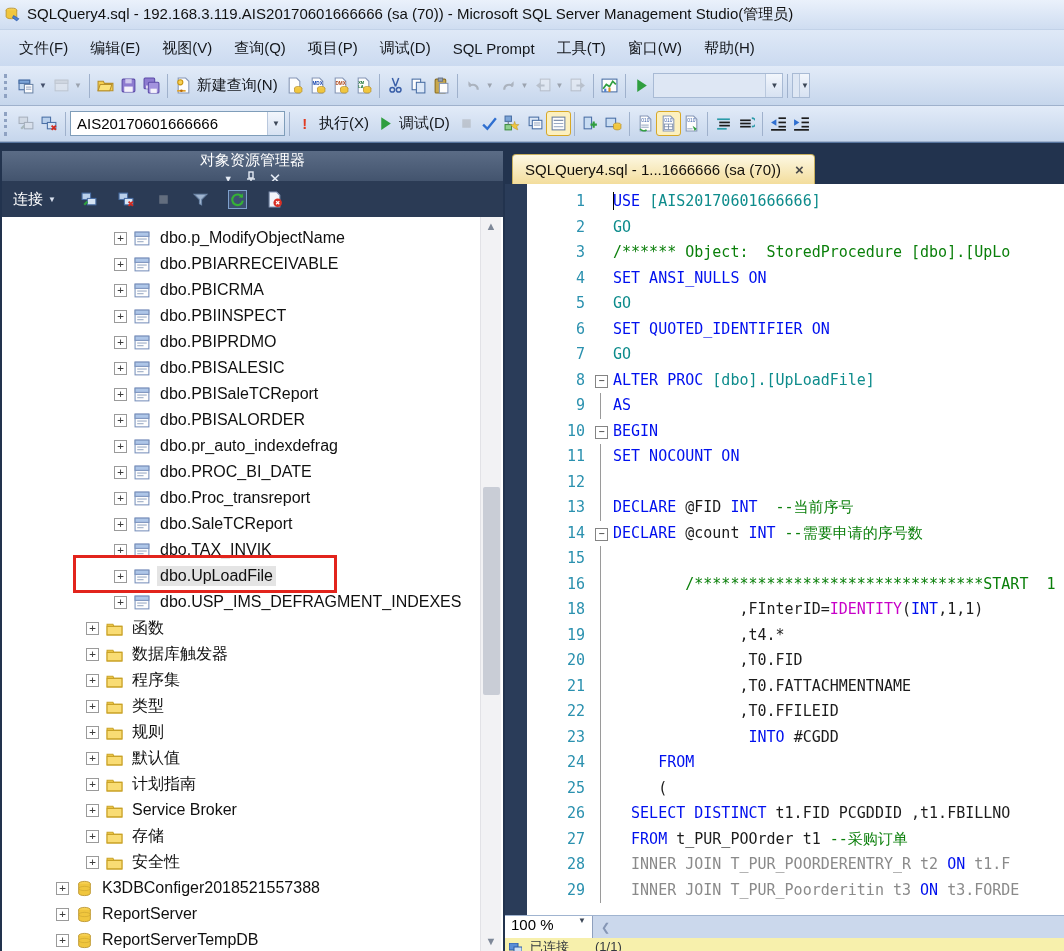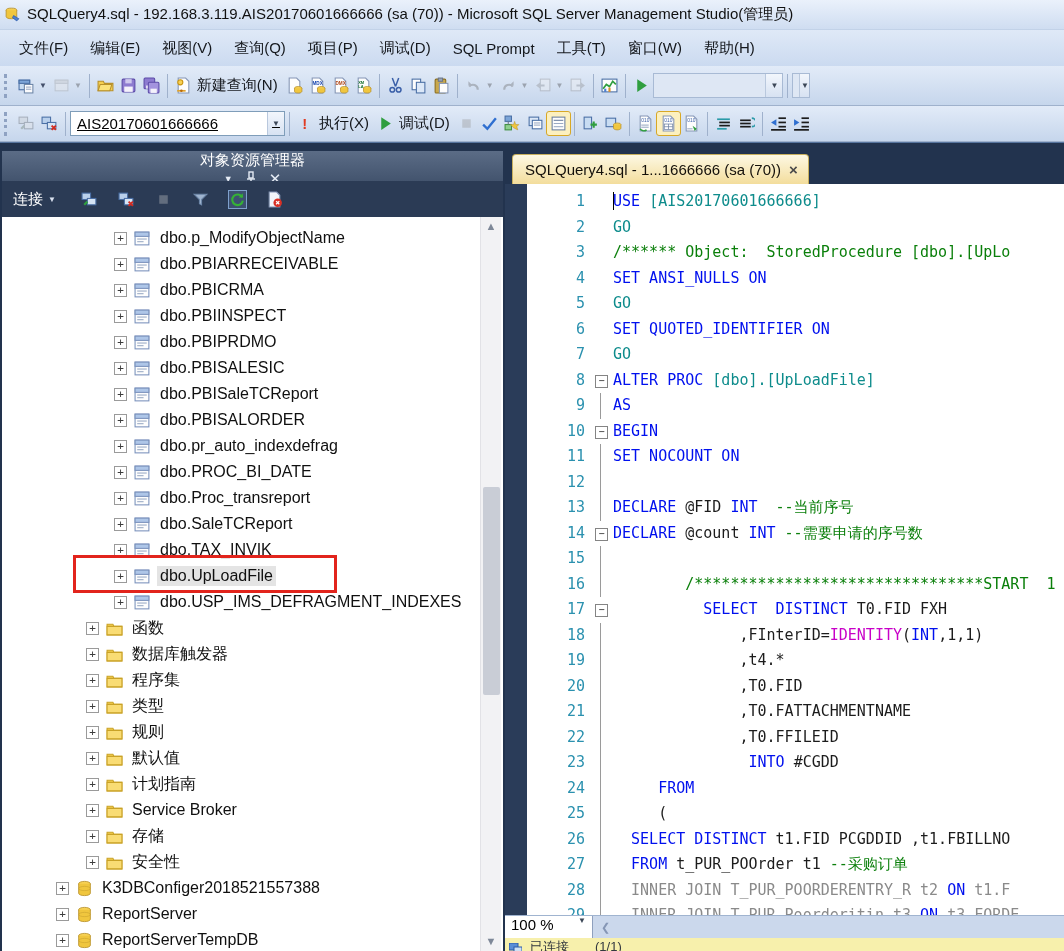--- a/index.html
+++ b/index.html
@@ -51,21 +51,21 @@
   .vscroll .arr { position:absolute; left:0; width:100%; height:19px; color:#7E8898; font-size:11px; text-align:center; line-height:19px;}
   .vscroll .up { top:0; } .vscroll .dn { bottom:0; }
   .vscroll .thumb { position:absolute; left:2px; width:17px; top:270px; height:208px; background:#C9CDD6; border-radius:2px; }
 
   
   .red-box { position:absolute; left:73px; top:555px; width:264px; height:38px; border:3px solid #E2241C; z-index:60; }
 
   
   .right { flex:1; height:100%; display:flex; flex-direction:column; overflow:hidden; background:#22334E;}
   .tabstrip { height:41px; display:flex; align-items:flex-end; padding-left:7px; background:#22334E; }
-  .tab { height:30px; display:flex; align-items:center; gap:8px; padding:0 10px 0 12px; background:linear-gradient(#FDF8E3,#F3DD9C); border:1px solid #C8B05E; border-bottom:none; border-radius:4px 4px 0 0; color:#14100A; white-space:nowrap; }
+  .tab { height:30px; display:flex; align-items:center; gap:14px; padding:0 10px 0 12px; background:linear-gradient(#FDF8E3,#F3DD9C); border:1px solid #C8B05E; border-bottom:none; border-radius:4px 4px 0 0; color:#14100A; white-space:nowrap; }
   .tab .tclose { color:#4A4A4A; font-size:15px; font-weight:bold; cursor:default; }
   .editor { position:relative; flex:1; background:#FFFFFF; overflow:hidden; padding:5px 0 0 0; }
   .bmargin { position:absolute; left:0; top:0; bottom:0; width:22px; background:#2A3C59; }
   .cl { display:flex; height:25.5px; line-height:25.5px; font-family:"DejaVu Sans Mono","Liberation Mono",monospace; font-size:15px; white-space:pre; }
   .cl .ln { width:68px; flex:none; text-align:right; padding-right:10px; color:#2B91AF; }
   .cl .fold { width:18px; flex:none; position:relative; }
   .fold.line::before { content:""; position:absolute; left:5px; top:0; bottom:0; width:1px; background:#9A9A9A; }
   .fold.box::before { content:"\2212"; position:absolute; left:0; top:7px; width:11px; height:11px; border:1px solid #848484; background:#fff; font-size:10px; line-height:9px; text-align:center; color:#333; }
   .cl .ct { flex:1; overflow:hidden; }
   .kw { color:#0010EE; } .id { color:#0E8C8C; } .cm { color:#0A7F0A; }
@@ -318,21 +318,21 @@
       <div class="tbtn">
         <span class="icon16">
           <svg width="17" height="17" viewBox="0 0 16 16">
             <rect x="1" y="2" width="8" height="6" fill="#B9D0EC" stroke="#4A6FA5"></rect>
             <rect x="6" y="7" width="8" height="6" fill="#D6E4F4" stroke="#4A6FA5"></rect>
             <path d="M10 10l4 4M14 10l-4 4" stroke="#D22B1F" stroke-width="1.8"></path>
           </svg>
         </span>
       </div>
       <div class="sep"></div>
-      <div class="combo" style="width: 215px; text-decoration: underline;">
+      <div class="combo" style="width: 215px;">
         <span class="cv">AIS20170601666666</span>
         <span class="cdd">▼</span>
       </div>
       <div class="sep"></div>
       <div class="tbtn">
         <span class="icon16">
           <svg width="17" height="17" viewBox="0 0 16 16">
             <text x="5" y="13" font-size="14" font-weight="bold" fill="#E03C23">!</text>
           </svg>
         </span>
@@ -888,21 +888,20 @@
             <div class="cl"><span class="ln">7</span><span class="fold "></span><span class="ct"><span class="id">GO</span></span></div>
             <div class="cl"><span class="ln">8</span><span class="fold box"></span><span class="ct"><span class="kw">ALTER PROC </span><span class="id">[dbo].[UpLoadFile]</span></span></div>
             <div class="cl"><span class="ln">9</span><span class="fold line"></span><span class="ct"><span class="kw">AS</span></span></div>
             <div class="cl"><span class="ln">10</span><span class="fold box"></span><span class="ct"><span class="kw">BEGIN</span></span></div>
             <div class="cl"><span class="ln">11</span><span class="fold line"></span><span class="ct"><span class="kw">SET NOCOUNT ON</span></span></div>
             <div class="cl"><span class="ln">12</span><span class="fold line"></span><span class="ct"></span></div>
             <div class="cl"><span class="ln">13</span><span class="fold line"></span><span class="ct"><span class="kw">DECLARE </span><span class="tx">@FID </span><span class="kw">INT</span><span class="tx">  </span><span class="cm">--当前序号</span></span></div>
             <div class="cl"><span class="ln">14</span><span class="fold box"></span><span class="ct"><span class="kw">DECLARE </span><span class="tx">@count </span><span class="kw">INT </span><span class="cm">--需要申请的序号数</span></span></div>
             <div class="cl"><span class="ln">15</span><span class="fold line"></span><span class="ct"></span></div>
             <div class="cl"><span class="ln">16</span><span class="fold line"></span><span class="ct"><span class="cm">        /********************************START  1</span></span></div>
-            <div class="cl"><span class="ln">17</span><span class="fold box"></span><span class="ct"><span class="kw">          SELECT  DISTINCT </span><span class="tx">T0.FID FXH</span></span></div>
             <div class="cl"><span class="ln">18</span><span class="fold line"></span><span class="ct"><span class="tx">              ,FInterID=</span><span class="sys">IDENTITY</span><span class="tx">(</span><span class="kw">INT</span><span class="tx">,1,1)</span></span></div>
             <div class="cl"><span class="ln">19</span><span class="fold line"></span><span class="ct"><span class="tx">              ,t4.*</span></span></div>
             <div class="cl"><span class="ln">20</span><span class="fold line"></span><span class="ct"><span class="tx">              ,T0.FID</span></span></div>
             <div class="cl"><span class="ln">21</span><span class="fold line"></span><span class="ct"><span class="tx">              ,T0.FATTACHMENTNAME</span></span></div>
             <div class="cl"><span class="ln">22</span><span class="fold line"></span><span class="ct"><span class="tx">              ,T0.FFILEID</span></span></div>
             <div class="cl"><span class="ln">23</span><span class="fold line"></span><span class="ct"><span class="tx">               </span><span class="kw">INTO </span><span class="tx">#CGDD</span></span></div>
             <div class="cl"><span class="ln">24</span><span class="fold line"></span><span class="ct"><span class="kw">     FROM</span></span></div>
             <div class="cl"><span class="ln">25</span><span class="fold line"></span><span class="ct"><span class="tx">     (</span></span></div>
             <div class="cl"><span class="ln">26</span><span class="fold line"></span><span class="ct"><span class="kw">  SELECT DISTINCT </span><span class="tx">t1.FID PCGDDID ,t1.FBILLNO</span></span></div>
             <div class="cl"><span class="ln">27</span><span class="fold line"></span><span class="ct"><span class="kw">  FROM </span><span class="tx">t_PUR_POOrder t1 </span><span class="cm">--采购订单</span></span></div>

